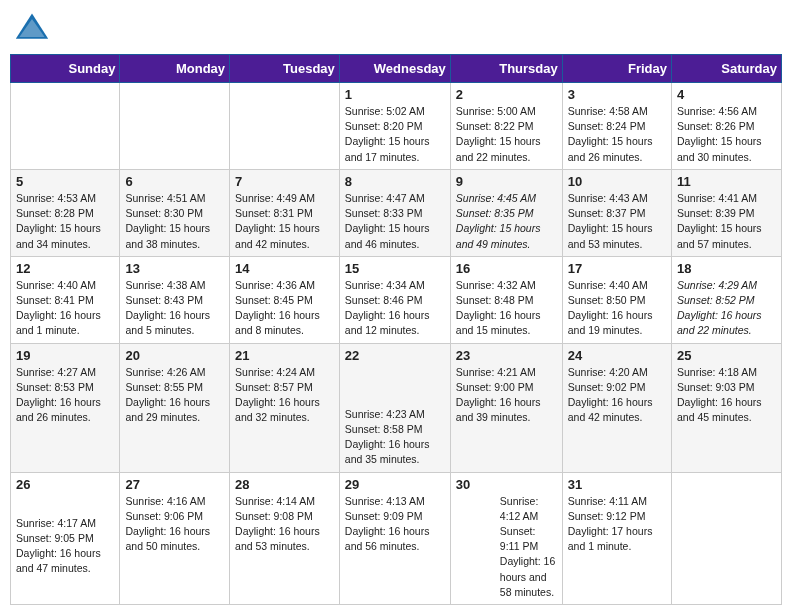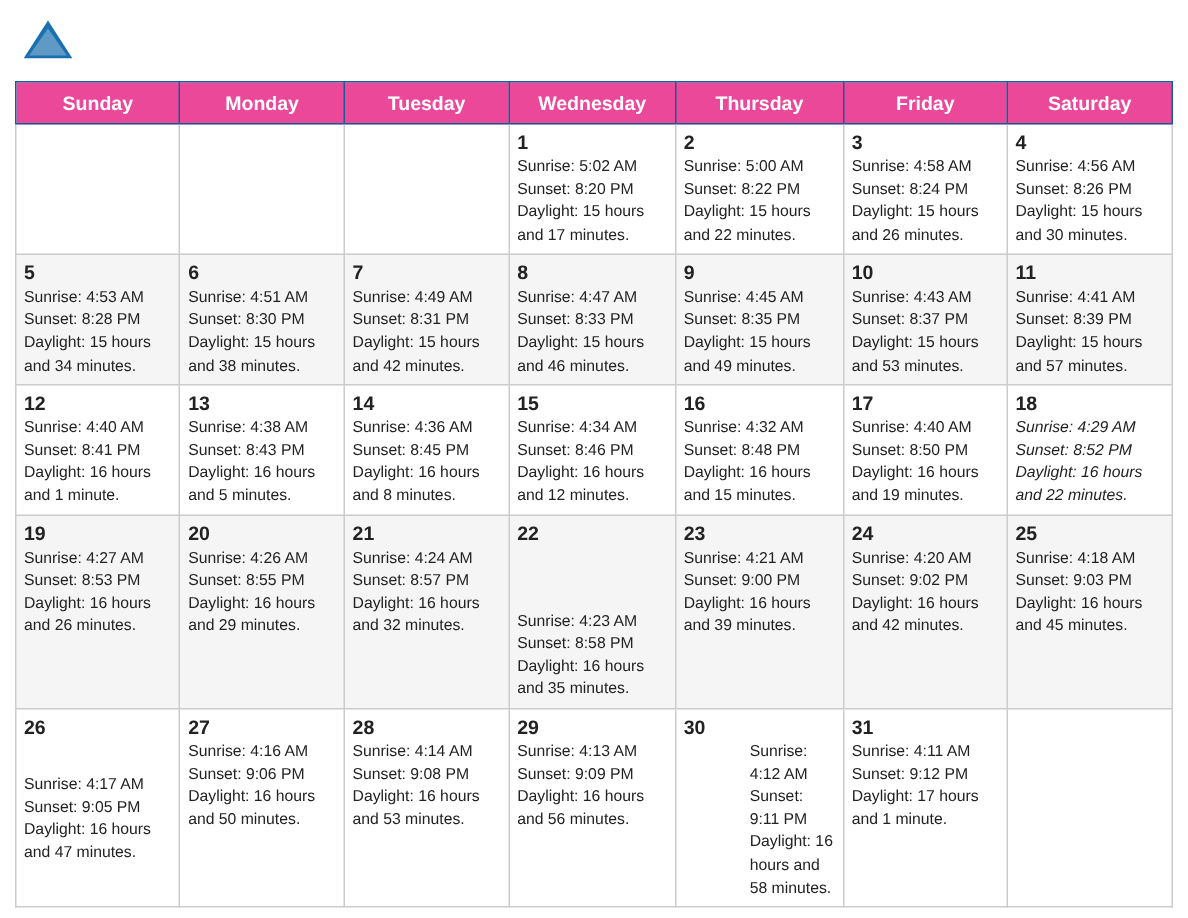--- a/index.html
+++ b/index.html
@@ -52,26 +52,26 @@
     .title-location {
       font-size: 18px;
       color: #444;
     }
     .calendar-table {
       width: 100%;
       border-collapse: collapse;
       border: 1px solid #ccc;
     }
     .calendar-table th {
-      background-color: #ec4899;
+      background-color: #4c1d95;
       color: #fff;
       font-size: 13px;
       font-weight: bold;
       padding: 6px 4px;
-      text-align: center;
+      text-align: right;
       border: 1px solid #1a5a9a;
     }
     .calendar-table td {
       vertical-align: top;
       border: 1px solid #ccc;
       padding: 4px 5px;
       width: 113px;
       min-height: 80px;
       font-size: 11px;
       color: #222;
@@ -177,21 +177,21 @@
 Daylight: 15 hours and 42 minutes.</div>
         </td>
         <td>
           <span class="day-number">8</span>
           <div class="day-info" style="white-space: pre-line;">Sunrise: 4:47 AM
 Sunset: 8:33 PM
 Daylight: 15 hours and 46 minutes.</div>
         </td>
         <td>
           <span class="day-number">9</span>
-          <div class="day-info" style="white-space: pre-line;">Sunrise: 4:45 AM
+          <div class="day-info" style="white-space: pre-line; font-style: italic;">Sunrise: 4:45 AM
 Sunset: 8:35 PM
 Daylight: 15 hours and 49 minutes.</div>
         </td>
         <td>
           <span class="day-number">10</span>
           <div class="day-info" style="white-space: pre-line;">Sunrise: 4:43 AM
 Sunset: 8:37 PM
 Daylight: 15 hours and 53 minutes.</div>
         </td>
         <td>

